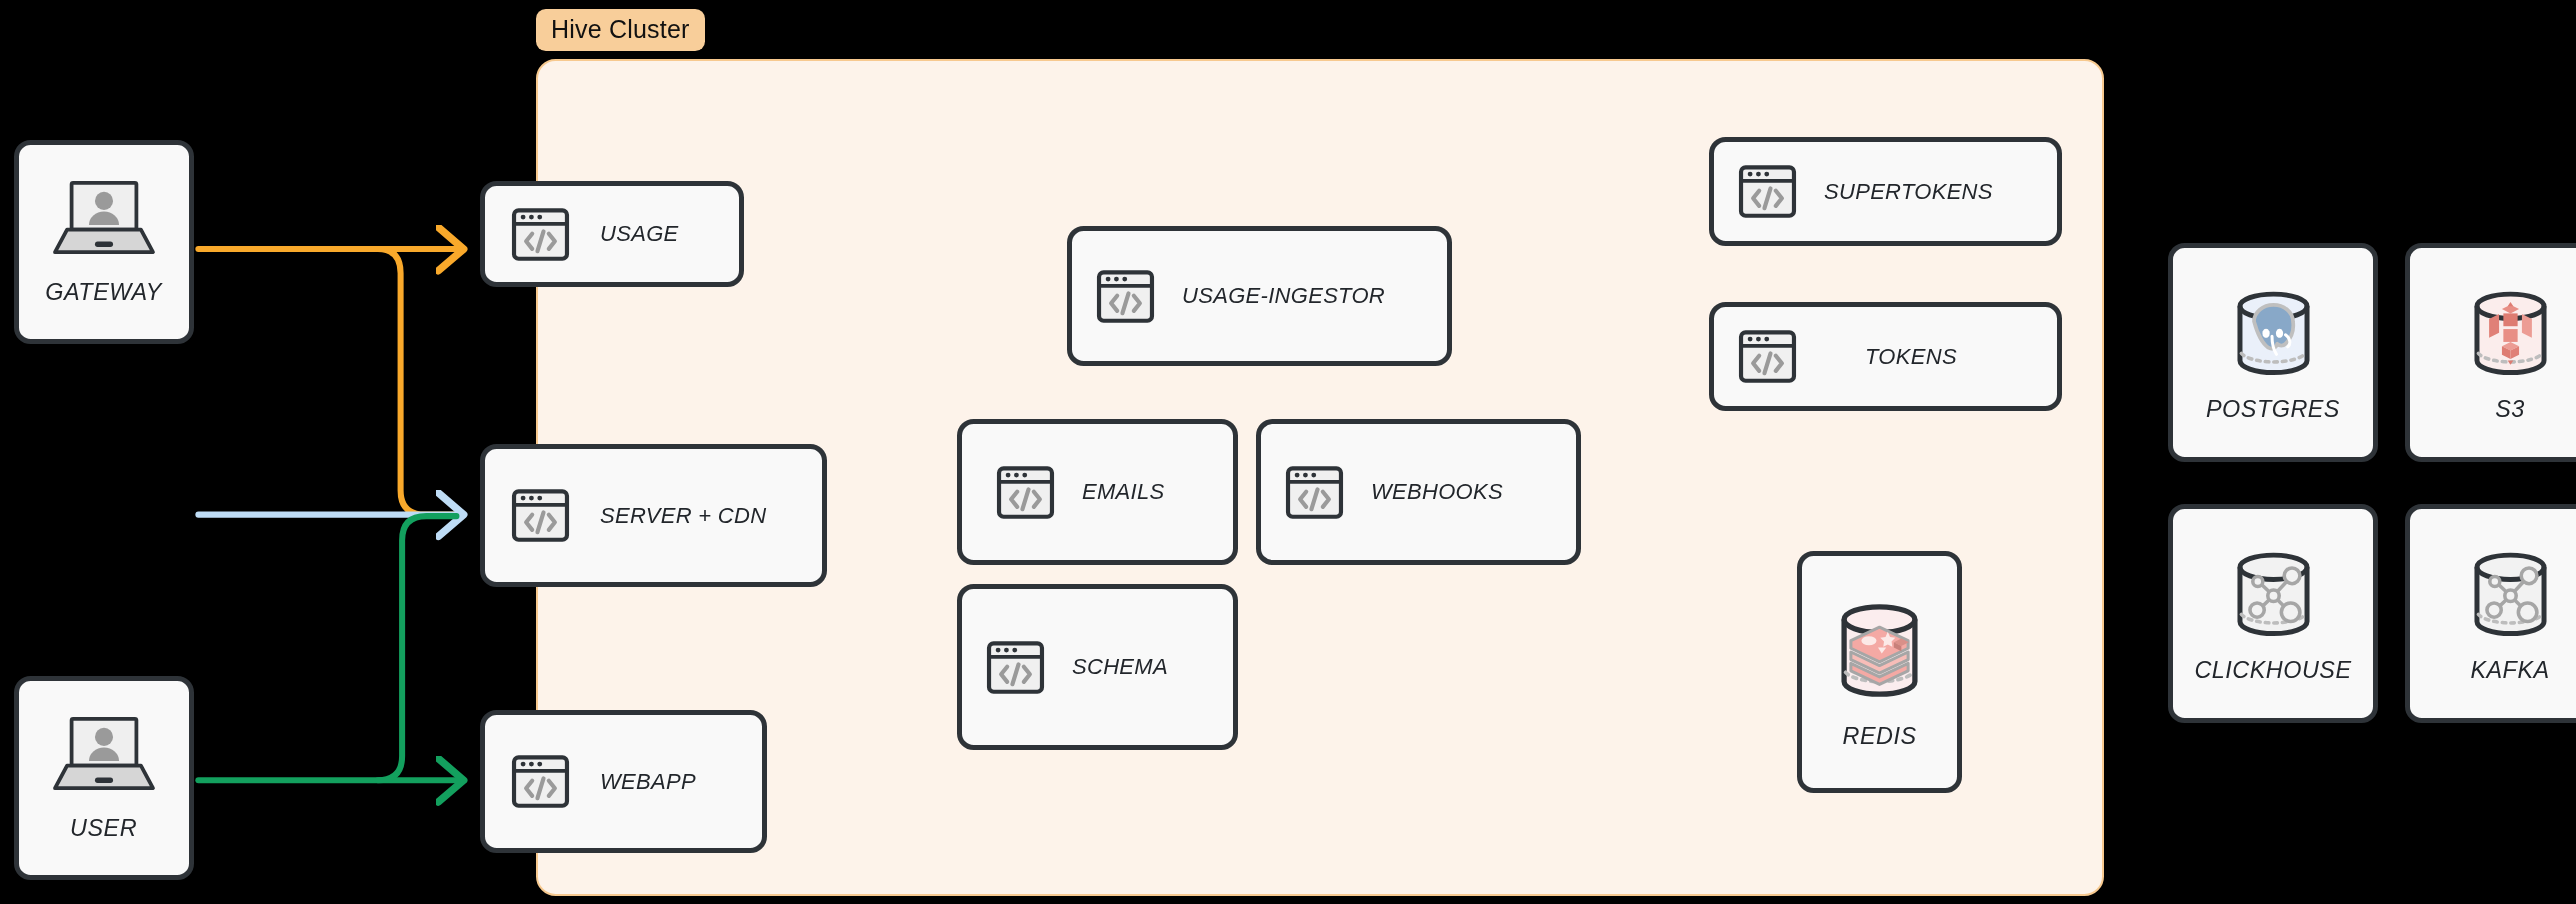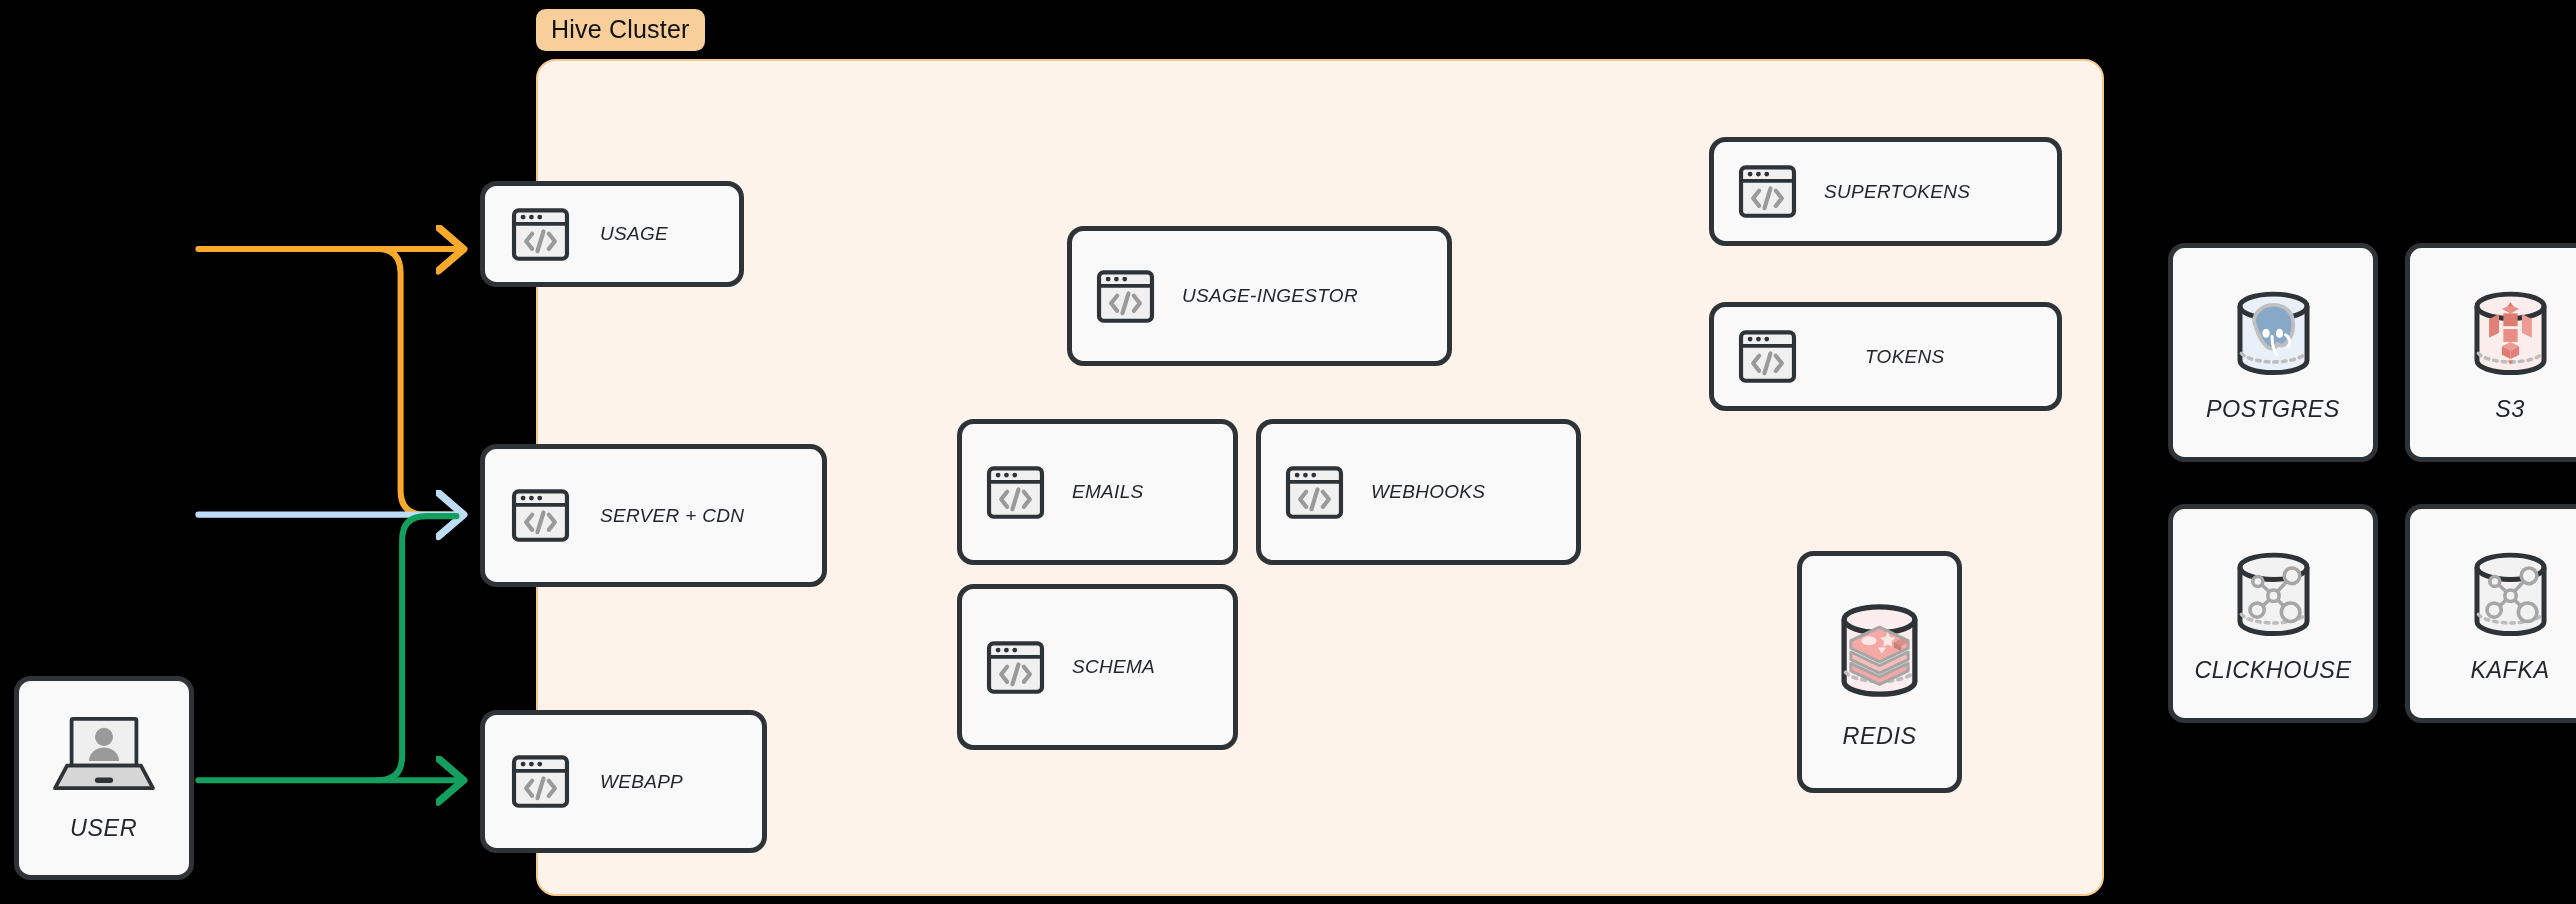--- a/index.html
+++ b/index.html
@@ -19,21 +19,21 @@
     padding:7.5px 15px 9px 15px;font-size:25px;line-height:1;
     letter-spacing:0.2px;white-space:nowrap;
   }
 
   
   .card{position:absolute;box-sizing:border-box;background:#F9F9F9;
         border:5.3px solid #2E3338;border-radius:16.6px;}
   .card.svc{display:flex;align-items:center;}
   .card.node{display:flex;flex-direction:column;align-items:center;justify-content:center;}
 
-  .svc-label{font-style:italic;font-size:19px;color:#22262B;letter-spacing:0.3px;white-space:nowrap;}
+  .svc-label{font-style:italic;font-size:22px;color:#22262B;letter-spacing:0.3px;white-space:nowrap;}
   .node-label{font-style:italic;font-size:23.4px;color:#22262B;letter-spacing:0.5px;white-space:nowrap;}
 
   
   .winicon{flex:0 0 auto;}
 
   
   #wires{position:absolute;left:0;top:0;width:2576px;height:904px;pointer-events:none;}
 </style>
 </head>
 <body>
@@ -60,35 +60,50 @@
 
     <path d="M500,330 Q530,330 530,362 L530,650 Q530,682 562,682 L604,682" fill="none" stroke="#F9A92B" stroke-width="8" stroke-linecap="round"></path>
 
     <path d="M262,682 L604,682" fill="none" stroke="#BEDCF5" stroke-width="8" stroke-linecap="round" marker-end="url(#ah-blue)"></path>
 
     <path d="M262,1034 L604,1034" fill="none" stroke="#13A05E" stroke-width="8" stroke-linecap="round" marker-end="url(#ah-green)"></path>
 
     <path d="M500,1034 Q532,1034 532,1002 L532,716 Q532,684 564,684 L604,684" fill="none" stroke="#13A05E" stroke-width="8" stroke-linecap="round"></path>
   </svg>
 
-
-
-  <div class="card node" style="left:13.6px;top:676px;width:180px;height:204px;">
+  <div class="card node" style="left:13.6px;top:140px;width:180px;height:204px;">
     <span style="line-height:0;">
       <svg width="104" height="82" viewBox="0 0 138 108" xmlns="http://www.w3.org/2000/svg">
         <rect x="26" y="6" width="86" height="62" rx="2" fill="#EFEFEF" stroke="#2E3338" stroke-width="5"></rect>
         <g fill="#9A9A9A">
           <circle cx="69" cy="30" r="12"></circle>
           <path d="M49,62 a20,18 0 0 1 40,0 z"></path>
         </g>
         <path d="M26,68 L112,68" stroke="#2E3338" stroke-width="3" stroke-dasharray="4 4"></path>
         <path d="M20,68 L118,68 L134,98 L4,98 Z" fill="#D6D6D6" stroke="#2E3338" stroke-width="5" stroke-linejoin="round"></path>
         <rect x="57" y="84" width="24" height="7" rx="3.5" fill="#2E3338"></rect>
       </svg>
     </span>
+    <span class="node-label" style="margin-top:19.6px;">GATEWAY</span>
+  </div>
+
+
+  <div class="card node" style="left:13.6px;top:676px;width:180px;height:204px;">
+    <span style="line-height:0;">
+      <svg width="104" height="82" viewBox="0 0 138 108" xmlns="http://www.w3.org/2000/svg">
+        <rect x="26" y="6" width="86" height="62" rx="2" fill="#EFEFEF" stroke="#2E3338" stroke-width="5"></rect>
+        <g fill="#9A9A9A">
+          <circle cx="69" cy="30" r="12"></circle>
+          <path d="M49,62 a20,18 0 0 1 40,0 z"></path>
+        </g>
+        <path d="M26,68 L112,68" stroke="#2E3338" stroke-width="3" stroke-dasharray="4 4"></path>
+        <path d="M20,68 L118,68 L134,98 L4,98 Z" fill="#D6D6D6" stroke="#2E3338" stroke-width="5" stroke-linejoin="round"></path>
+        <rect x="57" y="84" width="24" height="7" rx="3.5" fill="#2E3338"></rect>
+      </svg>
+    </span>
     <span class="node-label" style="margin-top:19.6px;">USER</span>
   </div>
 
   <div class="card svc" style="left:480px;top:181px;width:264px;height:106px;padding-left:26px;">
     <span class="winicon" style="line-height:0;">
       <svg width="59" height="59" viewBox="0 0 78 78" xmlns="http://www.w3.org/2000/svg">
         <rect x="4" y="7" width="70" height="64" rx="6" fill="#F0F0F0" stroke="#2E3338" stroke-width="5.5"></rect>
         <path d="M4,25 H74" stroke="#2E3338" stroke-width="5"></path>
         <circle cx="16" cy="16" r="3.2" fill="#2E3338"></circle>
           <circle cx="27" cy="16" r="3.2" fill="#2E3338"></circle>
@@ -150,21 +165,21 @@
         <g fill="none" stroke="#9A9A9A" stroke-width="5.5" stroke-linecap="round" stroke-linejoin="round">
           <path d="M28,38 L20,48 L28,58"></path>
             <path d="M50,38 L58,48 L50,58"></path>
             <path d="M43,35 L35,61"></path>
         </g>
       </svg>
     </span>
     <span class="svc-label" style="margin-left:27px;">USAGE-INGESTOR</span>
   </div>
 
-  <div class="card svc" style="left:957px;top:419px;width:281px;height:146px;padding-left:24px;">
+  <div class="card svc" style="left:957px;top:419px;width:281px;height:146px;padding-left:34px;">
     <span class="winicon" style="line-height:0;">
       <svg width="59" height="59" viewBox="0 0 78 78" xmlns="http://www.w3.org/2000/svg">
         <rect x="4" y="7" width="70" height="64" rx="6" fill="#F0F0F0" stroke="#2E3338" stroke-width="5.5"></rect>
         <path d="M4,25 H74" stroke="#2E3338" stroke-width="5"></path>
         <circle cx="16" cy="16" r="3.2" fill="#2E3338"></circle>
           <circle cx="27" cy="16" r="3.2" fill="#2E3338"></circle>
         <circle cx="38" cy="16" r="3.2" fill="#2E3338"></circle>
         <g fill="none" stroke="#9A9A9A" stroke-width="5.5" stroke-linecap="round" stroke-linejoin="round">
           <path d="M28,38 L20,48 L28,58"></path>
             <path d="M50,38 L58,48 L50,58"></path>

